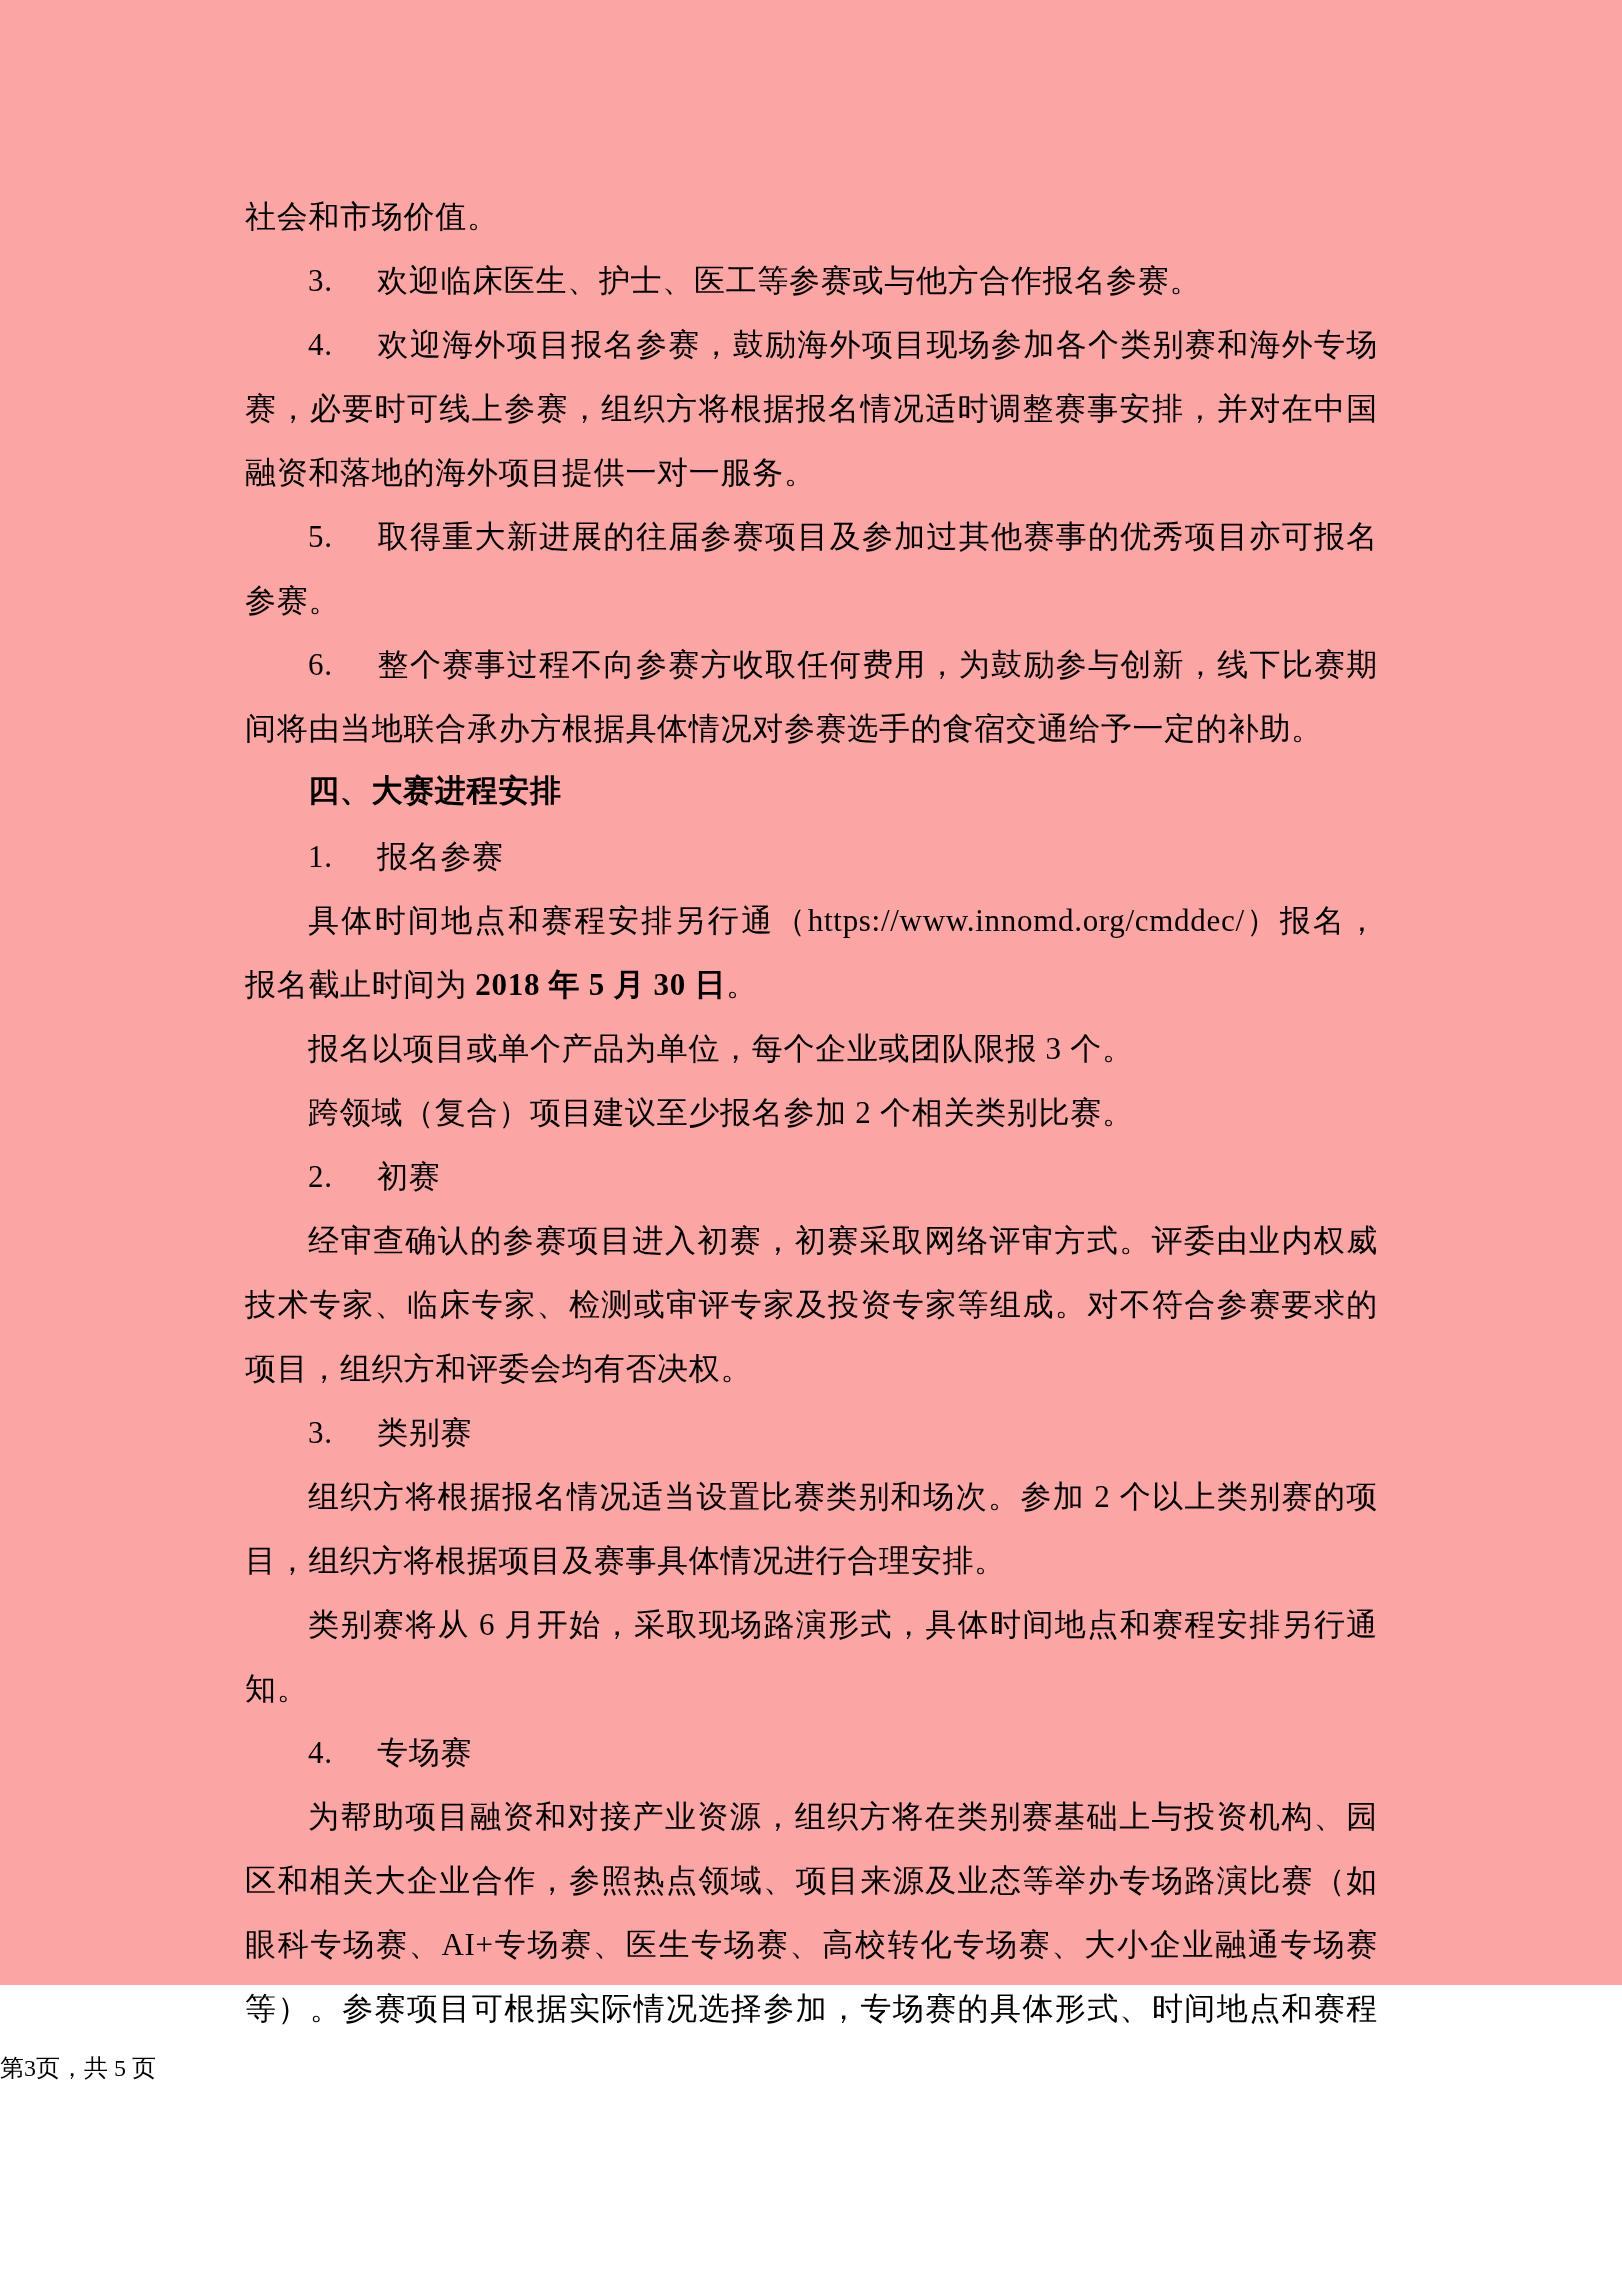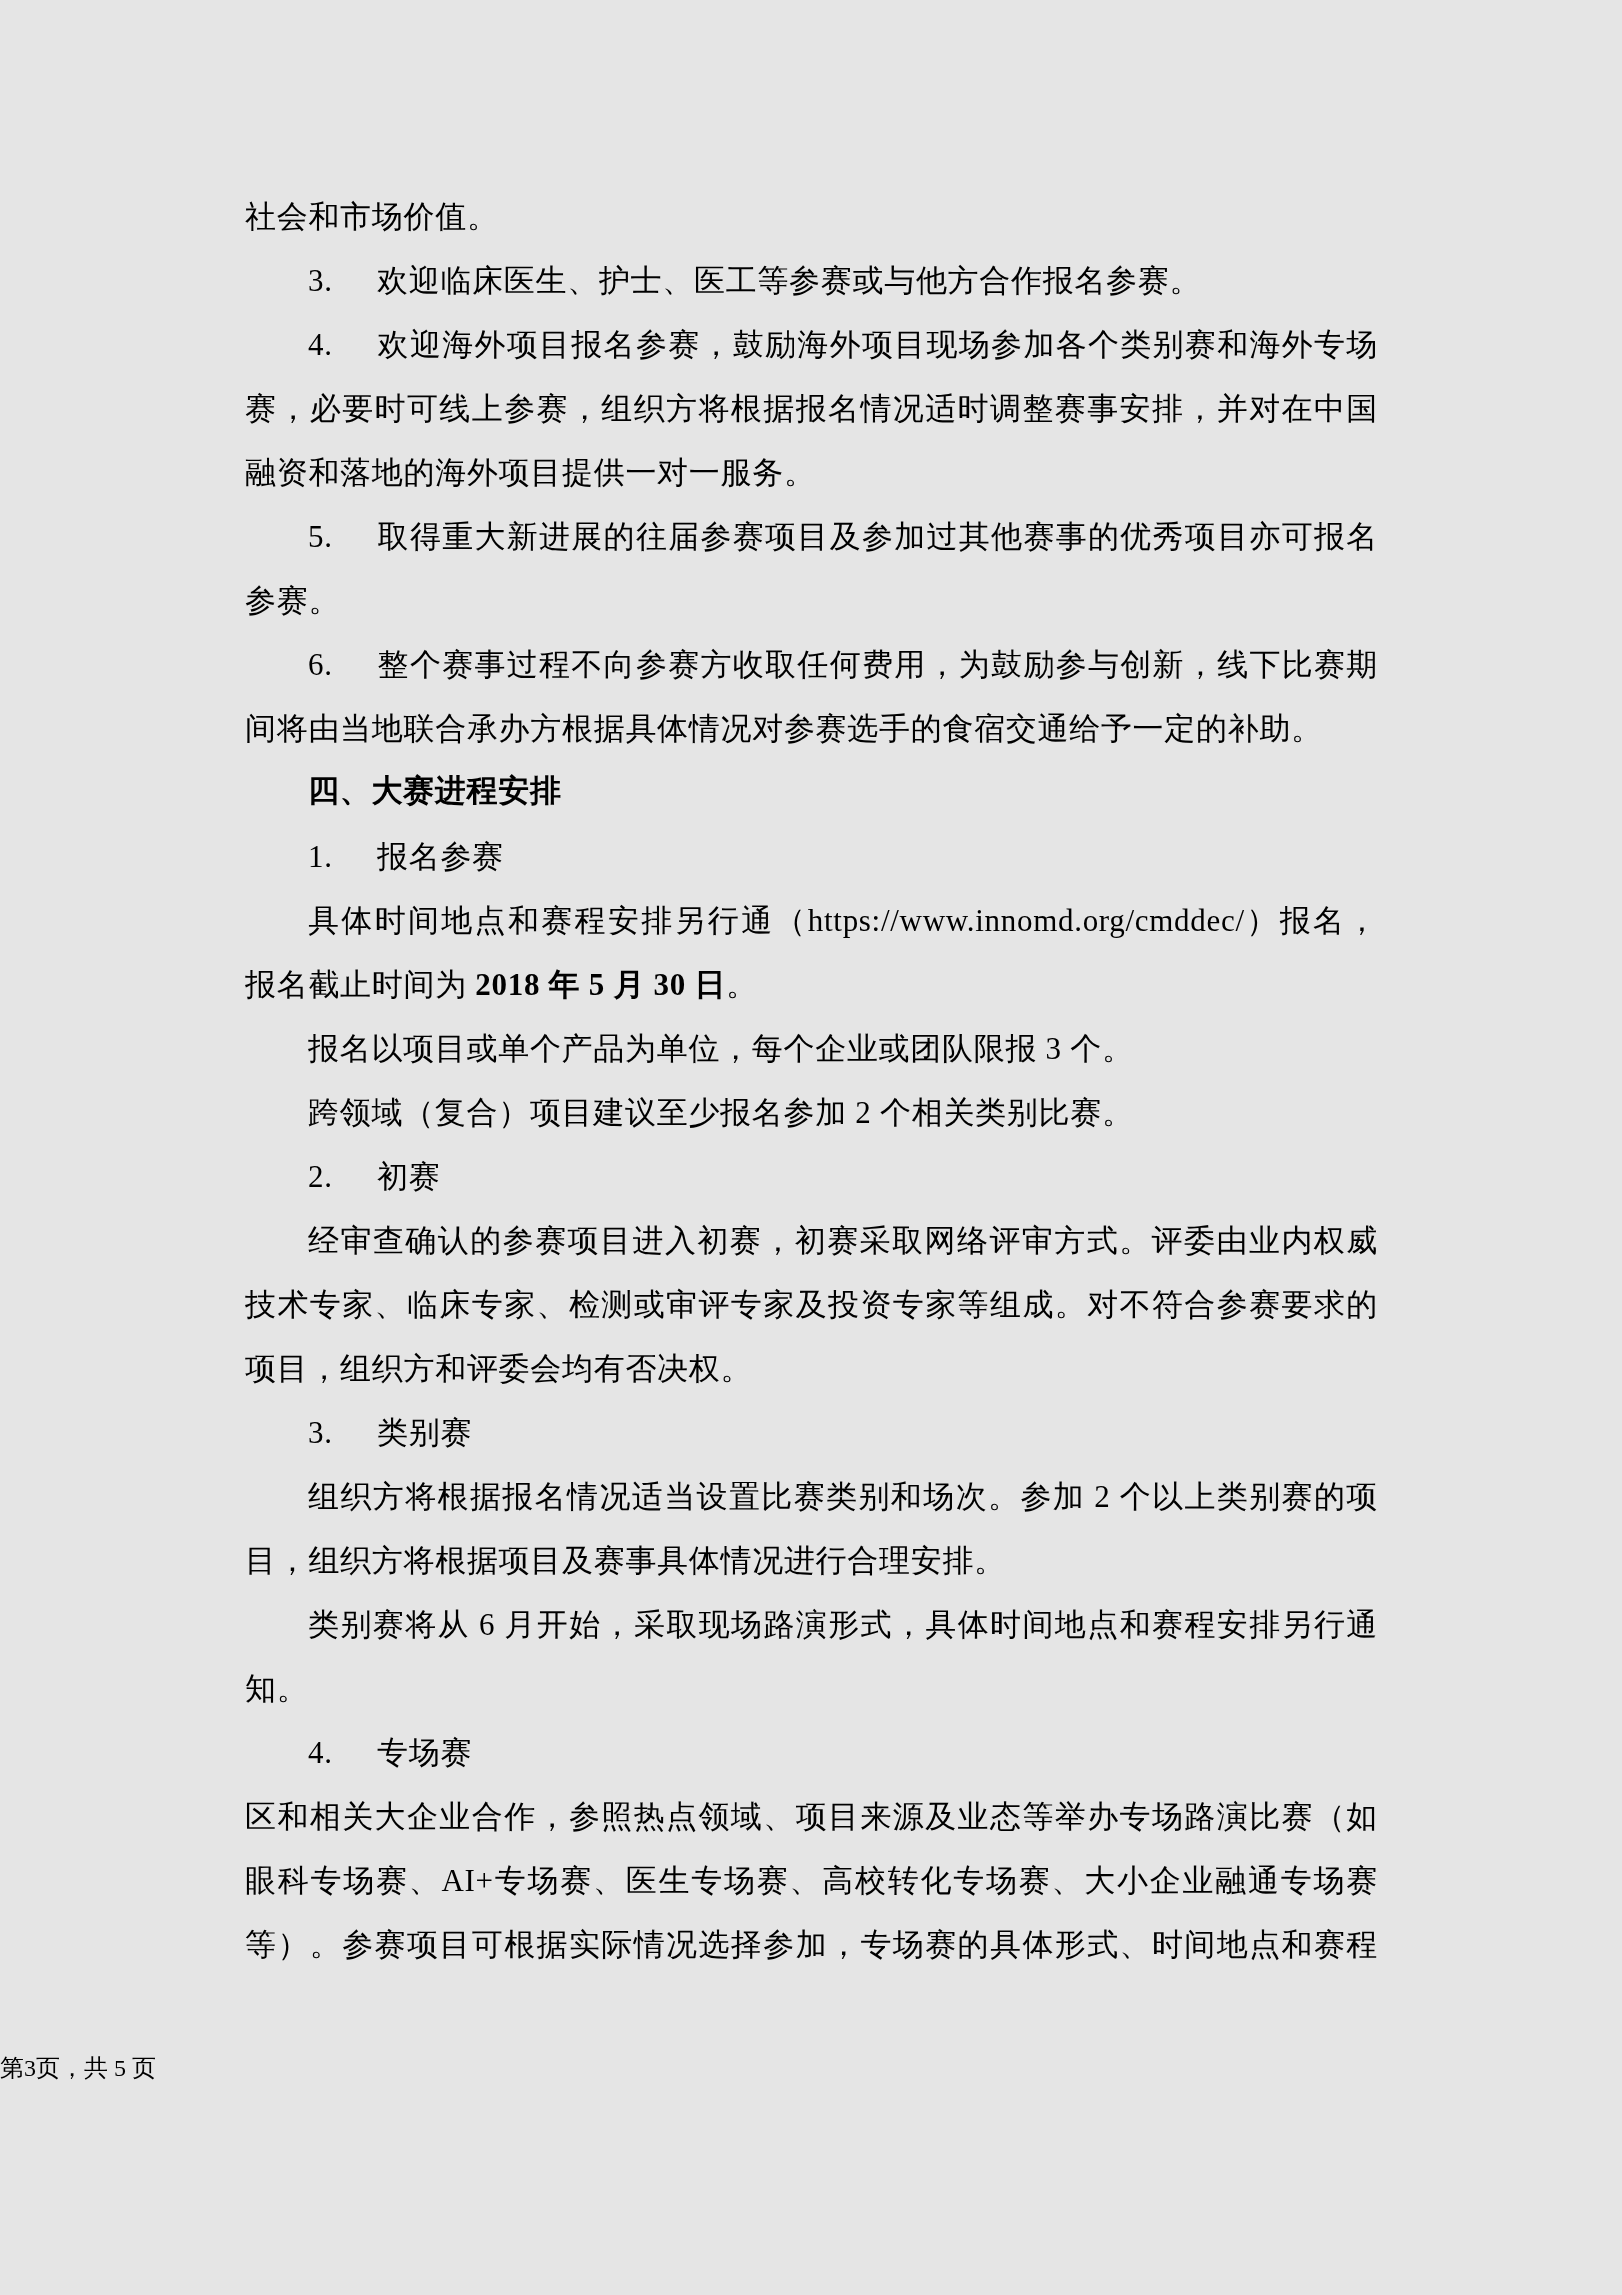--- a/index.html
+++ b/index.html
@@ -8,22 +8,22 @@
     height: 2295px;
     background: #ffffff;
     position: relative;
     overflow: hidden;
     color: #000000;
     font-family: "Liberation Serif", "DejaVu Serif", serif;
   }
   .page {
     position: absolute;
     left: 0; top: 0;
-    width: 1623px; height: 2295px;
-    background: #e5e5e5;
+    width: 1623px; height: 1985px;
+    background: #fca5a5;
   }
   .doc-body {
     position: absolute;
     left: 245px;
     top: 185px;
     width: 1133px;
   }
   .line {
     height: 64px;
     line-height: 64px;
@@ -82,19 +82,20 @@
       <div class="line indent"><span class="num">2.</span><span>初赛</span></div>
       <div class="line indent fill"><span>经审查确认的参赛项目进入初赛，初赛采取网络评审方式。评委由业内权威</span></div>
       <div class="line fill"><span>技术专家、临床专家、检测或审评专家及投资专家等组成。对不符合参赛要求的</span></div>
       <div class="line"><span>项目，组织方和评委会均有否决权。</span></div>
       <div class="line indent"><span class="num">3.</span><span>类别赛</span></div>
       <div class="line indent fill"><span>组织方将根据报名情况适当设置比赛类别和场次。参加 2 个以上类别赛的项</span></div>
       <div class="line"><span>目，组织方将根据项目及赛事具体情况进行合理安排。</span></div>
       <div class="line indent fill"><span>类别赛将从 6 月开始，采取现场路演形式，具体时间地点和赛程安排另行通</span></div>
       <div class="line"><span>知。</span></div>
       <div class="line indent"><span class="num">4.</span><span>专场赛</span></div>
+      <div class="line indent fill"><span>为帮助项目融资和对接产业资源，组织方将在类别赛基础上与投资机构、园</span></div>
       <div class="line fill"><span>区和相关大企业合作，参照热点领域、项目来源及业态等举办专场路演比赛（如</span></div>
       <div class="line fill"><span>眼科专场赛、AI+专场赛、医生专场赛、高校转化专场赛、大小企业融通专场赛</span></div>
       <div class="line fill"><span>等）。参赛项目可根据实际情况选择参加，专场赛的具体形式、时间地点和赛程</span></div>
     </div>
   <div class="footer">第3页，共 5 页</div>
 </div>
 
 
 </body></html>

